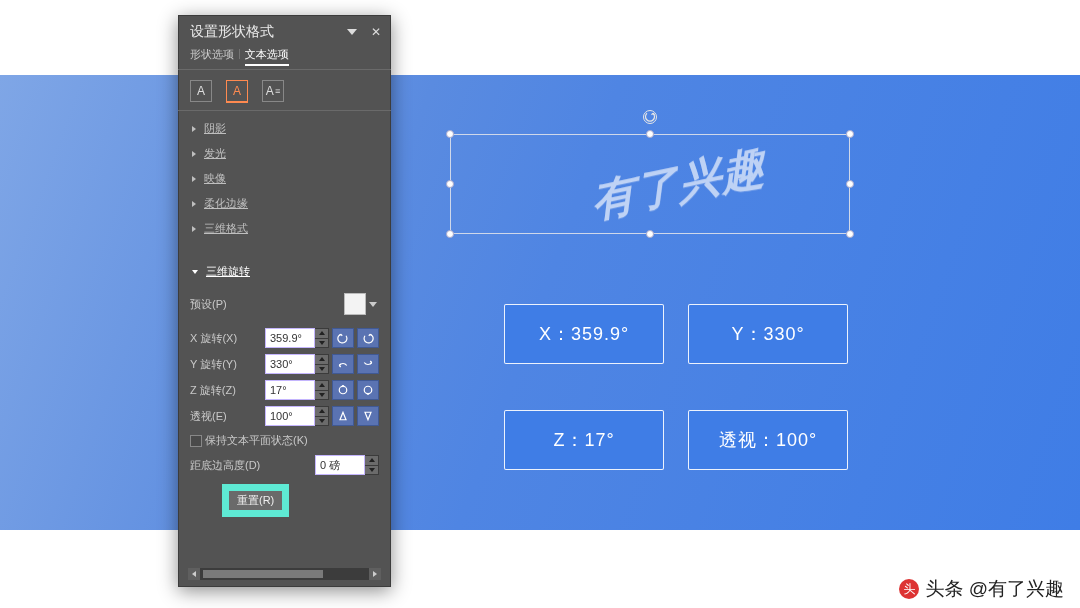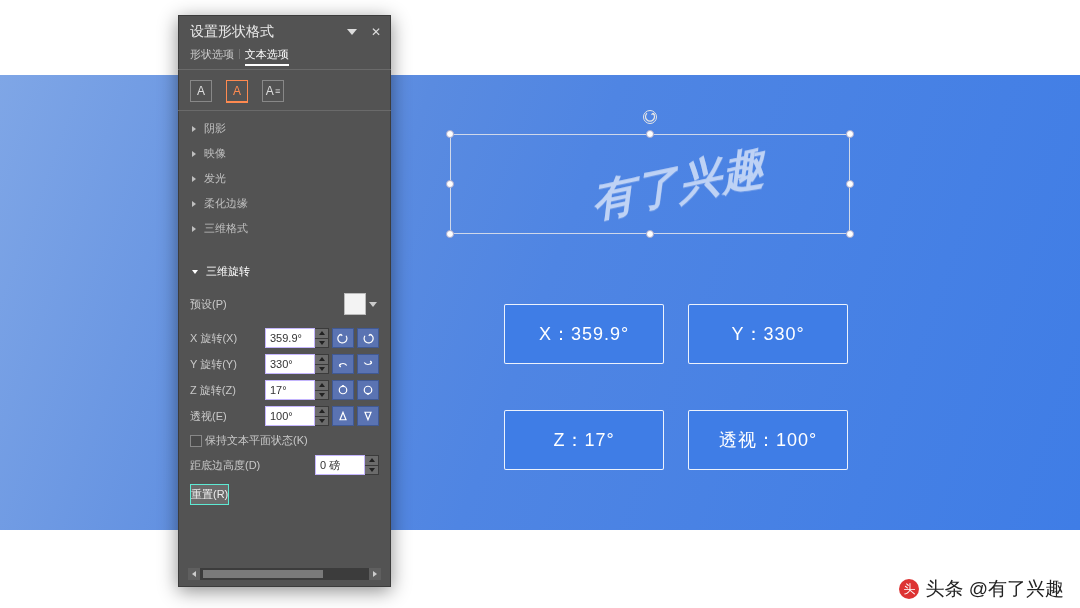--- a/index.html
+++ b/index.html
@@ -51,20 +51,21 @@
   .ibox.sel { border-color:#ff8a50; color:#ff8a50; box-shadow:0 1px 0 #ff8a50;}
   .ibox .sub { font-size:9px; margin-left:1px; }
 
   .cat-list { padding: 4px 0; }
   .cat {
     padding: 4px 4px 4px 14px;
     color: #bfbfbf;
     cursor:pointer;
     display:flex; align-items:center; gap:4px;
     margin: 2px 0;
+    text-decoration: underline;
   }
   .cat::before {
     content:""; display:inline-block;
     width:0;height:0;
     border-top:3px solid transparent;
     border-bottom:3px solid transparent;
     border-left:4px solid #bfbfbf;
     margin-right:4px;
   }
   .cat.open::before {
@@ -111,22 +112,22 @@
   }
   .icon-btn svg { width:12px; height:12px; fill:none; stroke:#fff; stroke-width:1.6; }
 
   .ctrls { display:flex; align-items:center; }
 
   .chk-row { display:flex; align-items:center; gap:3px; padding:4px 12px; }
   .chkbox { width:12px;height:12px;border:1px solid #888;background:#4a4a4a; }
 
   .reset-row { padding:6px 12px; }
   .reset-btn {
-    display:inline-block; padding:2px 0; background:#6a6a6a;
-    border:1px solid #5eead4; color:#eee; font-size:11px; cursor:pointer;
+    display:inline-block; padding:2px 8px; background:#6a6a6a;
+    border:7px solid #5eead4; color:#eee; font-size:11px; cursor:pointer;margin-left:32px;
   }
 
   .scrollbar {
     position:absolute; left:10px; right:10px; bottom:7px; height:12px;
     background:#3c3c3c; display:flex; align-items:stretch;
   }
   .sb-arrow { width:12px; background:#5f5f5f; display:flex;align-items:center;justify-content:center;}
   .sb-arrow.l::before{content:"";border-top:3px solid transparent;border-bottom:3px solid transparent;border-right:4px solid #ccc;}
   .sb-arrow.r::before{content:"";border-top:3px solid transparent;border-bottom:3px solid transparent;border-left:4px solid #ccc;}
   .sb-track { flex:1; position:relative; }
@@ -210,22 +211,22 @@
   </div>
 
   <div class="icon-row">
     <div class="ibox">A</div>
     <div class="ibox sel">A</div>
     <div class="ibox">A<span class="sub">≡</span></div>
   </div>
 
   <div class="cat-list">
     <div class="cat">阴影</div>
+    <div class="cat">发光</div>
     <div class="cat">映像</div>
-    <div class="cat">发光</div>
     <div class="cat">柔化边缘</div>
     <div class="cat">三维格式</div>
     <div class="cat open">三维旋转</div>
 
     <div class="preset-row">
       <span class="lbl preset-label"><span>预设(P)</span></span>
       <div class="preset-btn">
         <div class="preset-swatch"></div>
         <div class="preset-dd"></div>
       </div>

